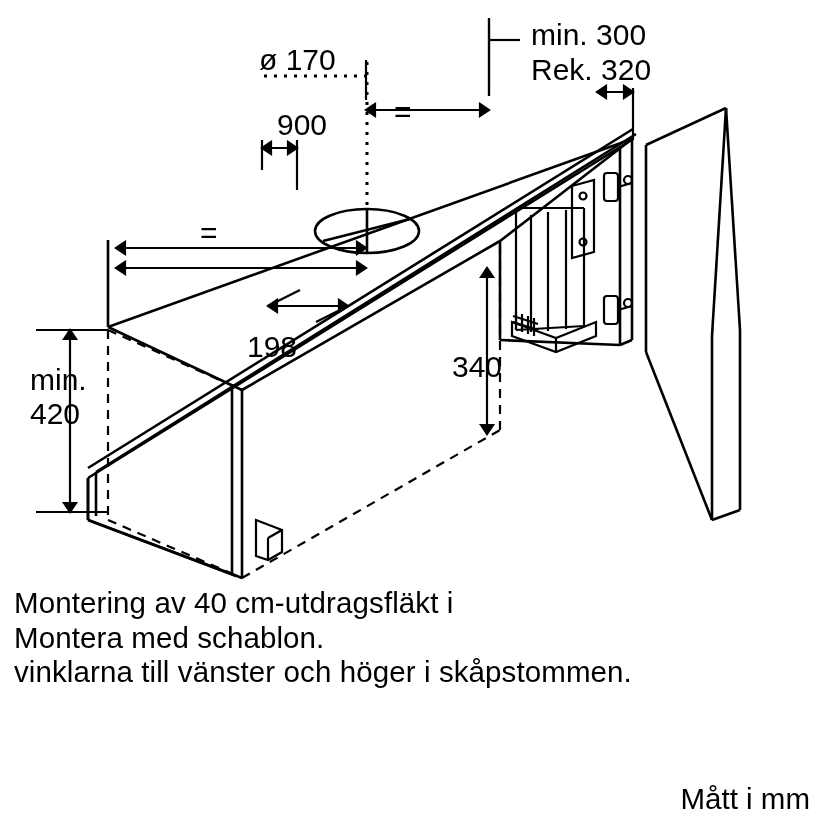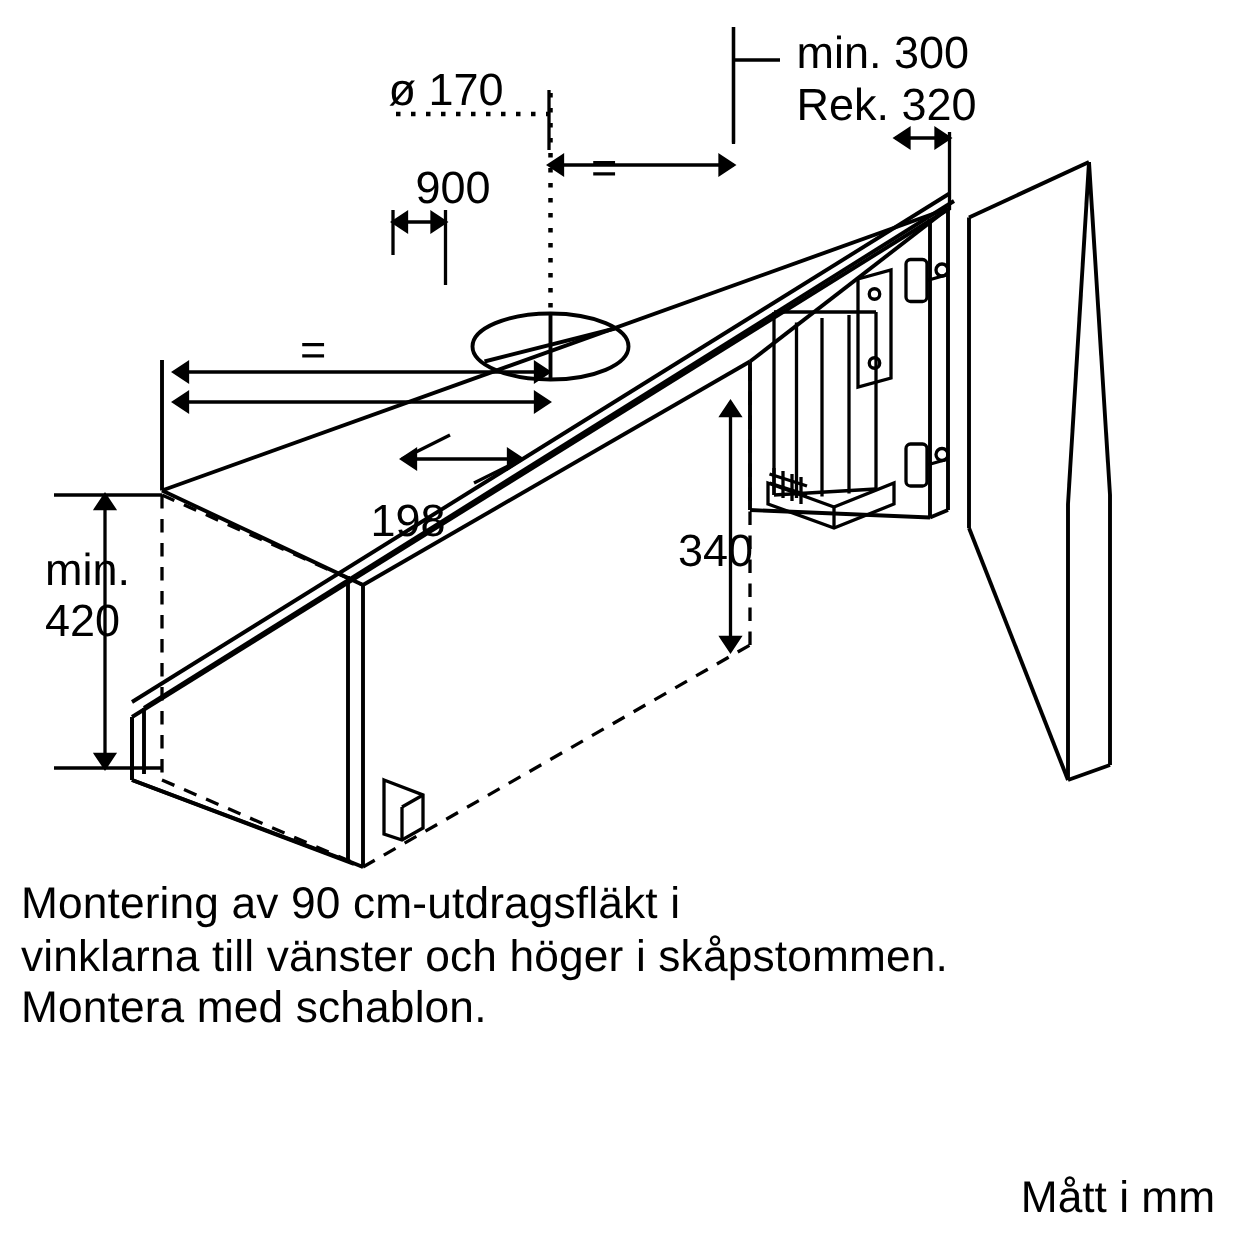--- a/index.html
+++ b/index.html
@@ -249,20 +249,20 @@
     <text x="247" y="357" font-size="30">198</text>
 
     <text x="452" y="377" font-size="30">340</text>
 
     <text x="30" y="390" font-size="30">min.</text>
 
     <text x="30" y="424" font-size="30">420</text>
   </svg>
 
   <div class="caption-block">
-    <div class="caption-line">Montering av 90 cm-utdragsfläkt i</div>
+    <div class="caption-line">Montering av 40 cm-utdragsfläkt i</div>
+    <div class="caption-line">Montera med schablon.</div>
     <div class="caption-line">vinklarna till vänster och höger i skåpstommen.</div>
-    <div class="caption-line">Montera med schablon.</div>
   </div>
 
   <div class="units-line">Mått i mm</div>
 
 </div>
 
 </body></html>

